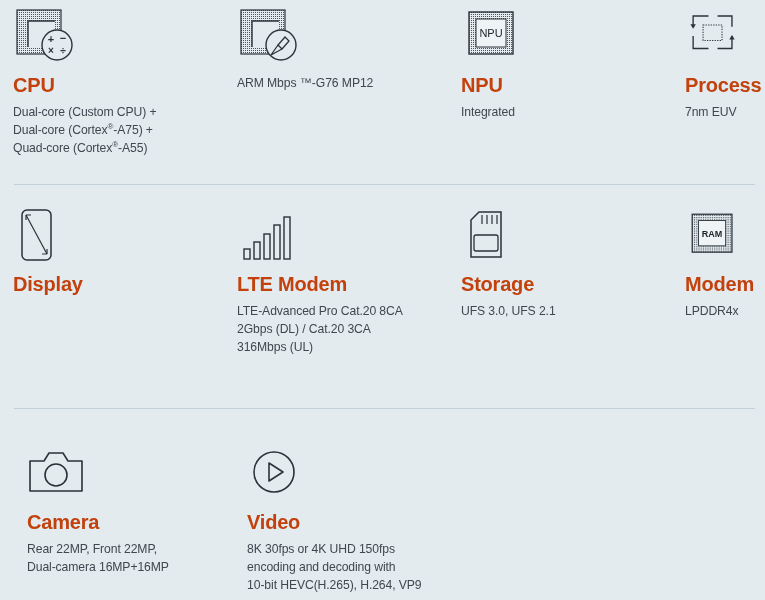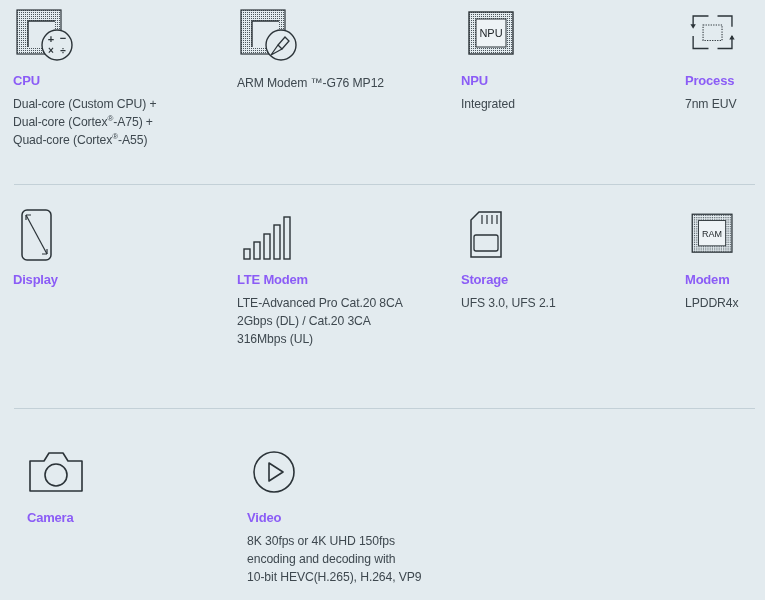--- a/index.html
+++ b/index.html
@@ -50,28 +50,28 @@
   .col-b { width: 228px; }
   .col-c { width: 228px; }
   .col-d { width: 70px; flex: 1 1 auto; }
 
   .icon-wrap {
     height: 62px;
     display: flex;
     align-items: flex-start;
     margin-bottom: 6px;
   }
-  .row-2 .icon-wrap { height: 60px; }
+  .row-2 .icon-wrap { height: 60px; font-weight: bold; }
   .row-3 .icon-wrap { height: 58px; }
 
   .spec-title {
-    font-size: 13px;
+    font-size: 20px;
     font-weight: bold;
     letter-spacing: -0.2px;
-    color: #8b5cf6;
+    color: #c2410c;
     margin: 0 0 7px 0;
     line-height: 1.1;
   }
   .spec-desc {
     font-size: 12.2px;
     line-height: 18px;
     color: #3e484f;
     letter-spacing: -0.1px;
     margin: 0;
     white-space: pre-line;
@@ -120,21 +120,21 @@
       <div class="icon-wrap">
         <svg width="62" height="58" viewBox="0 0 62 58">
           <rect x="4" y="4" width="44" height="44" fill="url(#dots)" stroke="#2b3338" stroke-width="1.2"></rect>
           <rect x="15" y="15" width="27" height="26" fill="#e3ebef"></rect>
           <path d="M15 41 L15 15 L42 15" fill="none" stroke="#2b3338" stroke-width="1.4"></path>
           <circle cx="44" cy="39" r="15" fill="#e3ebef" stroke="#2b3338" stroke-width="1.4"></circle>
           <path d="M48 31 L52 35 L45 43 L41 39 Z" fill="none" stroke="#2b3338" stroke-width="1.3"></path>
           <path d="M41 39 L34 49 L45 43" fill="none" stroke="#2b3338" stroke-width="1.3"></path>
         </svg>
       </div>
-      <p class="spec-desc">ARM Modem ™-G76 MP12</p>
+      <p class="spec-desc">ARM Mbps ™-G76 MP12</p>
     </div>
 
     <div class="spec-cell col-c">
       <div class="icon-wrap">
         <svg width="62" height="58" viewBox="0 0 62 58">
           <rect x="8" y="6" width="44" height="42" fill="url(#dots)" stroke="#2b3338" stroke-width="1.4"></rect>
           <rect x="15" y="13" width="30" height="28" fill="#eef3f6" stroke="#2b3338" stroke-width="1"></rect>
           <text x="30" y="31" font-family="'Liberation Sans',sans-serif" font-size="11" fill="#1c2226" text-anchor="middle">NPU</text>
         </svg>
       </div>
@@ -215,20 +215,21 @@
   <div class="spec-row row-3">
 
     <div class="spec-cell col-a">
       <div class="icon-wrap">
         <svg width="62" height="52" viewBox="0 0 62 52">
           <path d="M3 14 L17 14 L22 6 L36 6 L41 14 L55 14 L55 44 L3 44 Z" fill="none" stroke="#2b3338" stroke-width="1.6" stroke-linejoin="round"></path>
           <circle cx="29" cy="28" r="11" fill="none" stroke="#2b3338" stroke-width="1.6"></circle>
         </svg>
       </div>
       <p class="spec-title">Camera</p>
+      <p class="spec-desc">Rear 22MP, Front 22MP,<br>Dual-camera 16MP+16MP</p>
     </div>
 
     <div class="spec-cell col-b">
       <div class="icon-wrap">
         <svg width="62" height="52" viewBox="0 0 62 52">
           <circle cx="27" cy="25" r="20" fill="none" stroke="#2b3338" stroke-width="1.6"></circle>
           <path d="M22 16 L36 25 L22 34 Z" fill="none" stroke="#2b3338" stroke-width="1.6" stroke-linejoin="round"></path>
         </svg>
       </div>
       <p class="spec-title">Video</p>

